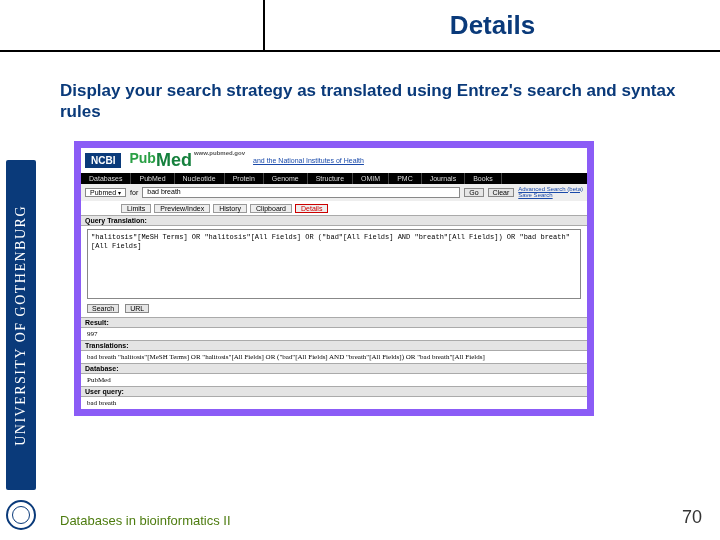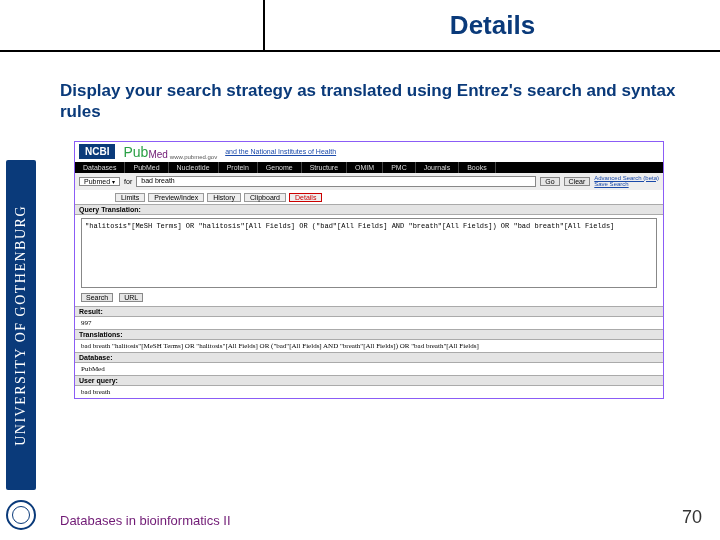--- a/index.html
+++ b/index.html
@@ -85,61 +85,61 @@
     border-radius: 50%;
     border: 1px solid #0a3a7a;
   }
 
   .footer-left {
     position: absolute;
     left: 60px;
     bottom: 12px;
     font-size: 13px;
     font-family: Arial, sans-serif;
-    color: #701a75;
+    color: #4d7c0f;
   }
   .footer-right {
     position: absolute;
     right: 18px;
     bottom: 12px;
     font-size: 18px;
     font-family: Arial, sans-serif;
     color: #333;
   }
 
   
   .screenshot {
     margin-left: 14px;
     margin-top: 3px;
-    width: 590px;
+    width: 520px;
     font-family: Arial, Helvetica, sans-serif;
     font-size: 8px;
-    border: 1px solid #8b5cf6;
+    border: 7px solid #8b5cf6;
   }
   .ss-header {
     display: flex;
     align-items: center;
     padding: 2px 4px;
     gap: 8px;
     background: #fff;
   }
   .ncbi-badge {
     background: #0a3a7a;
     color: #fff;
     font-weight: bold;
     padding: 2px 6px;
     font-size: 10px;
   }
   .pubmed-logo {
     display: flex;
-    align-items: flex-end;
-    font-weight: normal;
+    align-items: flex-start;
+    font-weight: bold;
   }
   .pubmed-pub { color: #2aa045; font-size: 14px; }
-  .pubmed-med { color: #701a75; font-size: 10px; }
+  .pubmed-med { color: #15803d; font-size: 18px; }
   .pubmed-url { color: #555; font-size: 6px; margin-left: 2px; }
   .nih-line { color: #1a4aaa; text-decoration: underline; font-size: 7px; }
 
   .ss-tabs {
     background: #000;
     color: #ddd;
     display: flex;
     font-size: 7px;
   }
   .ss-tabs span {

